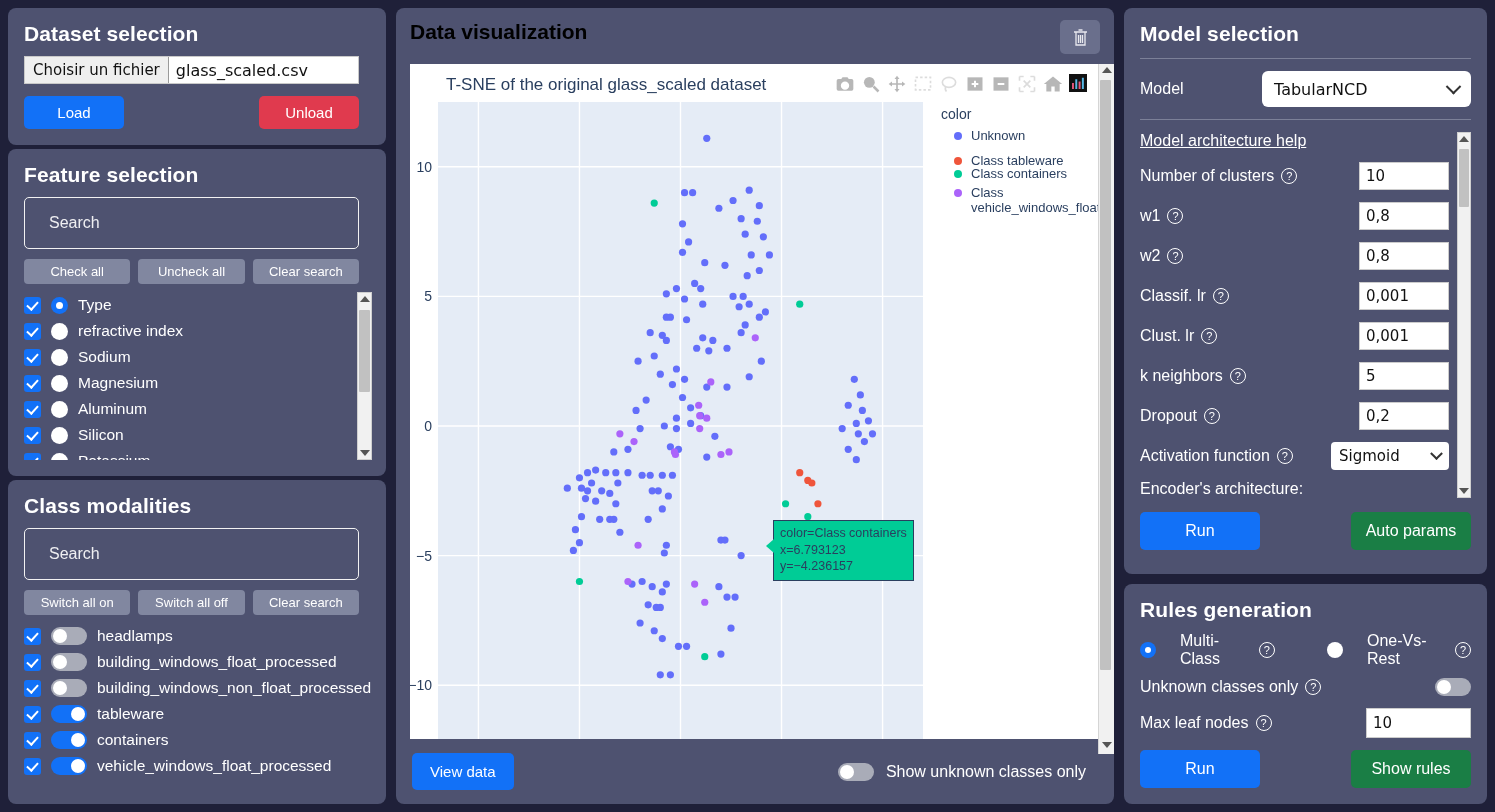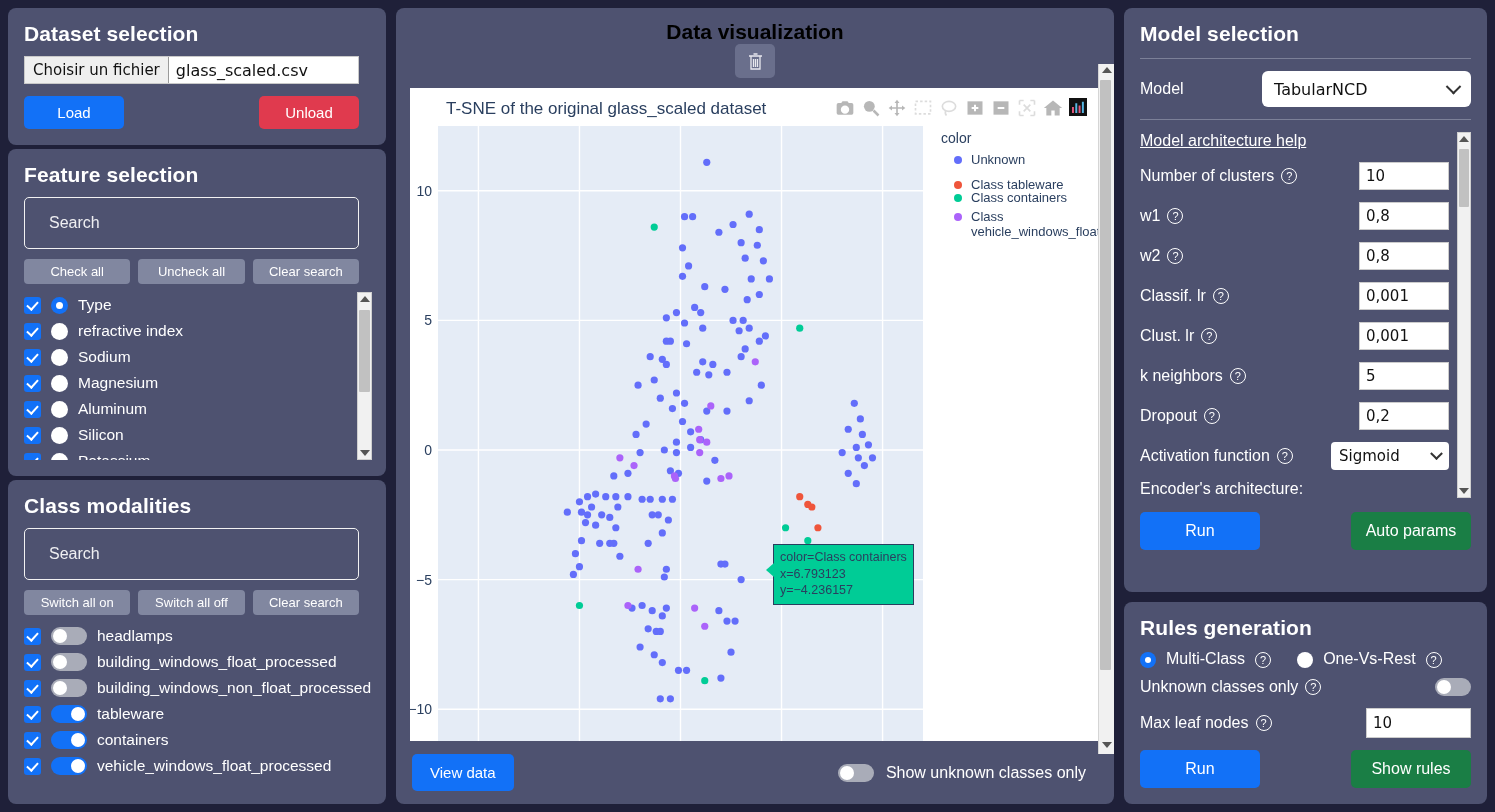--- a/index.html
+++ b/index.html
@@ -174,21 +174,21 @@
 
   
   .col-mid { width: 718px; display: flex; flex-direction: column; }
   .viz-card {
     background: #4e5270; border-radius: 8px;
     height: 796px;
     padding: 12px 14px 0 14px;
     display: flex; flex-direction: column;
     position: relative;
   }
-  .viz-head { display: flex; align-items: center; justify-content: space-between; flex-direction: column; }
+  .viz-head { display: flex; align-items: flex-start; justify-content: space-between; }
   .viz-head h2 { font-size: 21px; font-weight: bold; }
   .trash-btn {
     width: 40px; height: 34px; border-radius: 5px;
     background: #6a6f8c; border: none; cursor: pointer;
     display: flex; align-items: center; justify-content: center;
   }
   .plot-area {
     margin-top: 10px;
     background: #fff;
     width: 690px; height: 690px;
@@ -307,21 +307,21 @@
   .enc-label { font-size: 16px; color: #fff; margin-top: 4px; }
   .actions { display: flex; justify-content: space-between; margin-top: 14px; }
   .actions .btn { width: 120px; font-size: 16px; padding: 10px 0; border-radius: 5px; }
   .model-scroll-wrap { position: relative; padding-right: 0; }
   .model-scroll {
     position: absolute; right: 0; top: 0; width: 14px; height: 100%;
     background: #f1f1f1; border: 1px solid #cfcfcf;
     display:flex; flex-direction:column; justify-content:space-between; align-items:center;
     cursor: pointer;
   }
-  .radio-line { display: flex; align-items: flex-end; gap: 10px; margin-bottom: 10px; }
+  .radio-line { display: flex; align-items: center; gap: 24px; margin-bottom: 10px; }
   .r2 { width: 16px; height: 16px; border-radius: 50%; background: #fff; position: relative; flex:none; cursor:pointer;}
   .r2.on { background: #1271f7; }
   .r2.on::after { content:""; position:absolute; left:5px; top:5px; width:6px; height:6px; border-radius:50%; background:#fff;}
   .rg-row { display:flex; align-items:center; justify-content: space-between; margin-bottom: 12px;}
 </style>
 </head>
 <body>
 
 <div class="app">
 

